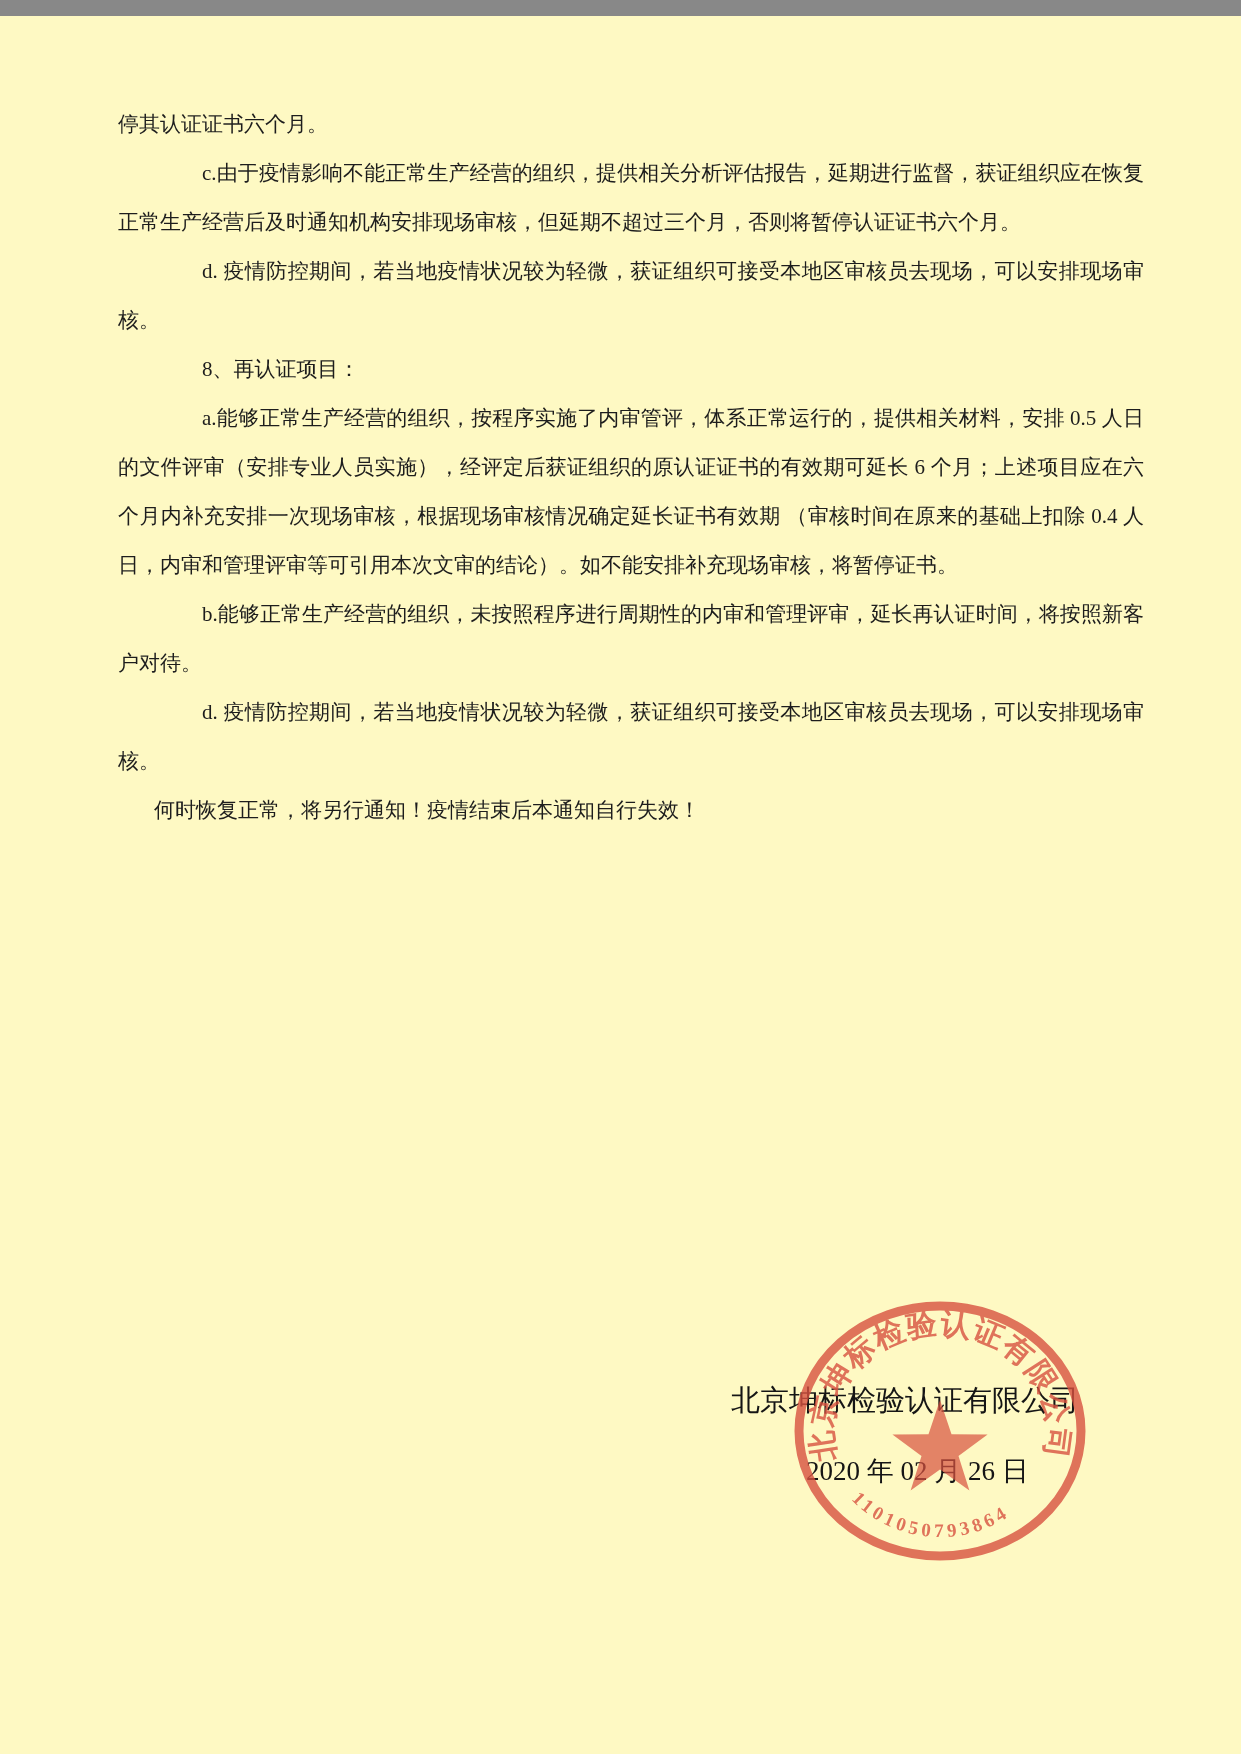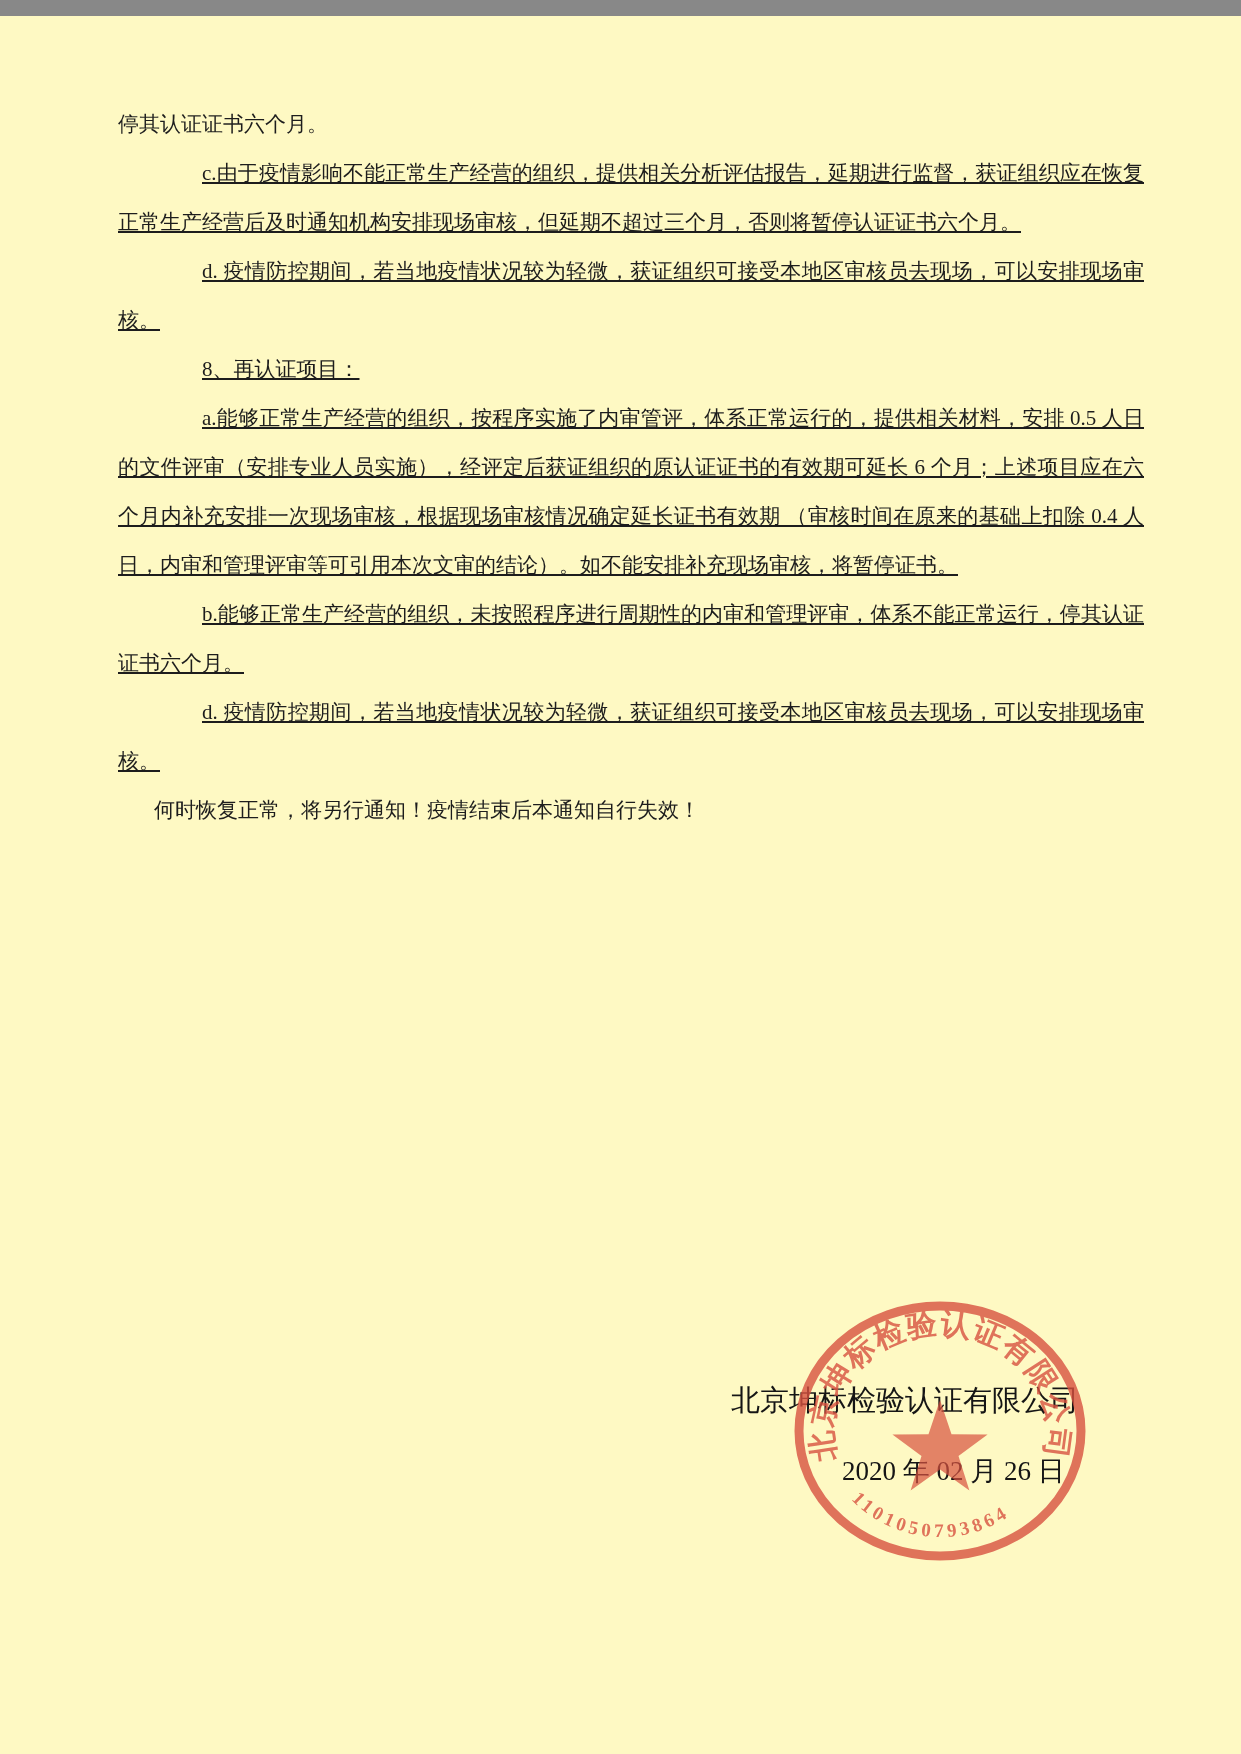--- a/index.html
+++ b/index.html
@@ -18,35 +18,35 @@
     left: 118px;
     top: 84px;
     width: 1026px;
     font-size: 21px;
     line-height: 49px;
     text-align: justify;
     text-justify: inter-ideograph;
   }
   .para { margin: 0; }
   .indent-none    { text-indent: 0; }
-  .indent-item    { text-indent: 84px; text-decoration: underline; }
+  .indent-item    { text-indent: 84px; }
   .indent-closing { text-indent: 36px; }
 
   .sig-company {
     position: absolute;
     left: 731px;
     top: 1366px;
     font-size: 29px;
     line-height: 36px;
     color: #151515;
     white-space: nowrap;
   }
   .sig-date {
     position: absolute;
-    left: 842px;
+    left: 806px;
     top: 1438px;
     font-size: 27px;
     line-height: 34px;
     color: #151515;
     white-space: nowrap;
   }
   .seal {
     position: absolute;
     left: 792px;
     top: 1284px;
@@ -64,21 +64,21 @@
 <body>
 
 <div class="page">
 
   <div class="body-text">
       <p class="para indent-none">停其认证证书六个月。</p>
       <p class="para indent-item">c.由于疫情影响不能正常生产经营的组织，提供相关分析评估报告，延期进行监督，获证组织应在恢复正常生产经营后及时通知机构安排现场审核，但延期不超过三个月，否则将暂停认证证书六个月。</p>
       <p class="para indent-item">d. 疫情防控期间，若当地疫情状况较为轻微，获证组织可接受本地区审核员去现场，可以安排现场审核。</p>
       <p class="para indent-item">8、再认证项目：</p>
       <p class="para indent-item">a.能够正常生产经营的组织，按程序实施了内审管评，体系正常运行的，提供相关材料，安排 0.5 人日的文件评审（安排专业人员实施），经评定后获证组织的原认证证书的有效期可延长 6 个月；上述项目应在六个月内补充安排一次现场审核，根据现场审核情况确定延长证书有效期 （审核时间在原来的基础上扣除 0.4 人日，内审和管理评审等可引用本次文审的结论）。如不能安排补充现场审核，将暂停证书。</p>
-      <p class="para indent-item">b.能够正常生产经营的组织，未按照程序进行周期性的内审和管理评审，体系不能正常运行，停其认证证书六个月。</p>
+      <p class="para indent-item">b.能够正常生产经营的组织，未按照程序进行周期性的内审和管理评审，延长再认证时间，将按照新客户对待。</p>
       <p class="para indent-item">d. 疫情防控期间，若当地疫情状况较为轻微，获证组织可接受本地区审核员去现场，可以安排现场审核。</p>
       <p class="para indent-closing">何时恢复正常，将另行通知！疫情结束后本通知自行失效！</p>
     </div>
 
   <div class="sig-company">北京坤标检验认证有限公司</div>
 
   <div class="sig-date">2020 年 02 月 26 日</div>
 
   <svg class="seal" viewBox="0 0 296 262" xmlns="http://www.w3.org/2000/svg" style="color: rgb(216, 82, 64);">
     <defs>

